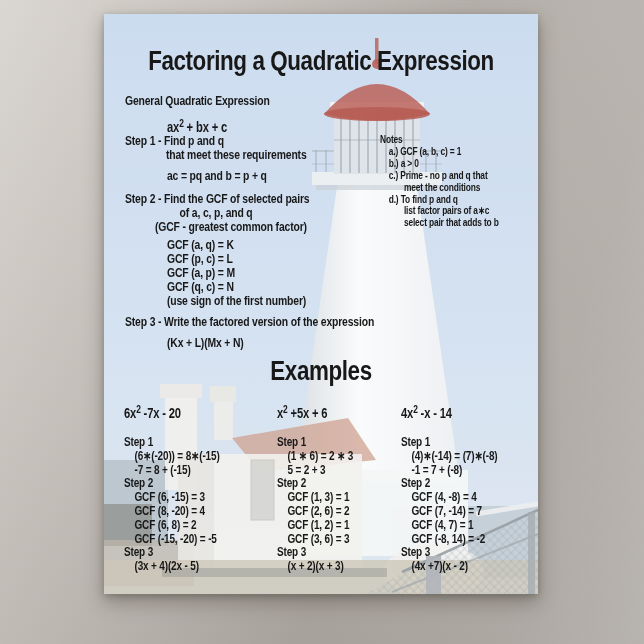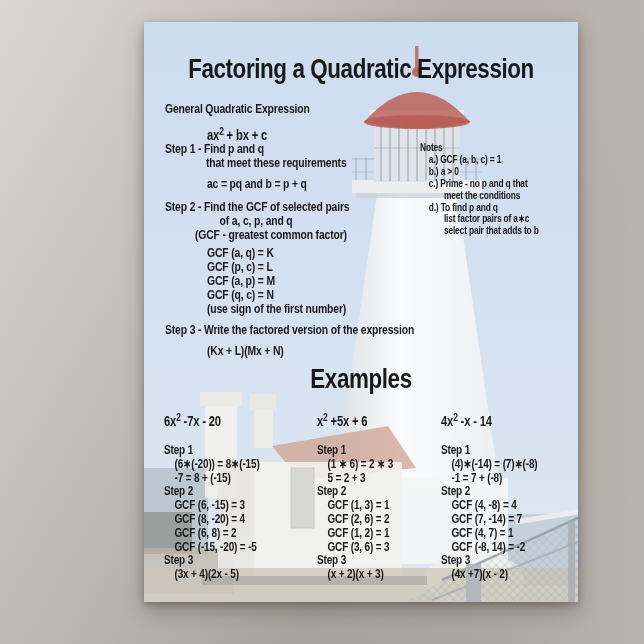--- a/index.html
+++ b/index.html
@@ -4,24 +4,23 @@
 <style>
   html,body{margin:0;padding:0;}
   body{
     width:644px;height:644px;overflow:hidden;position:relative;
     background:
       linear-gradient(to bottom, rgba(255,255,255,0.06), rgba(40,36,30,0.07)),
       linear-gradient(105deg,#d8d4ce 0%, #c6c1bb 28%, #b0aba4 58%, #b6b1ab 82%, #c2beb9 100%);
     font-family:"Liberation Sans", sans-serif;
   }
   .poster{
-    position:absolute;left:104px;top:22px;width:434px;height:580px;
+    position:absolute;left:104px;top:14px;width:434px;height:580px;
     background:#cddef2;overflow:hidden;
     box-shadow:0 8px 18px rgba(60,55,48,0.38), 0 2px 6px rgba(60,55,48,0.28);
-    margin-left:40px;
   }
   .photo{position:absolute;left:0;top:0;width:434px;height:580px;}
   .txt{
     position:absolute;color:#181818;font-weight:bold;white-space:pre;
     transform:scaleX(0.8);transform-origin:0 0;
     font-size:13px;line-height:14px;letter-spacing:-0.2px;z-index:2;
   }
   .centered{left:0;width:434px;text-align:center;transform-origin:50% 0;}
   .title{top:32px;font-size:28px;line-height:30px;letter-spacing:-0.5px;}
   .examples-h{top:342px;font-size:28px;line-height:30px;letter-spacing:-0.5px;}

